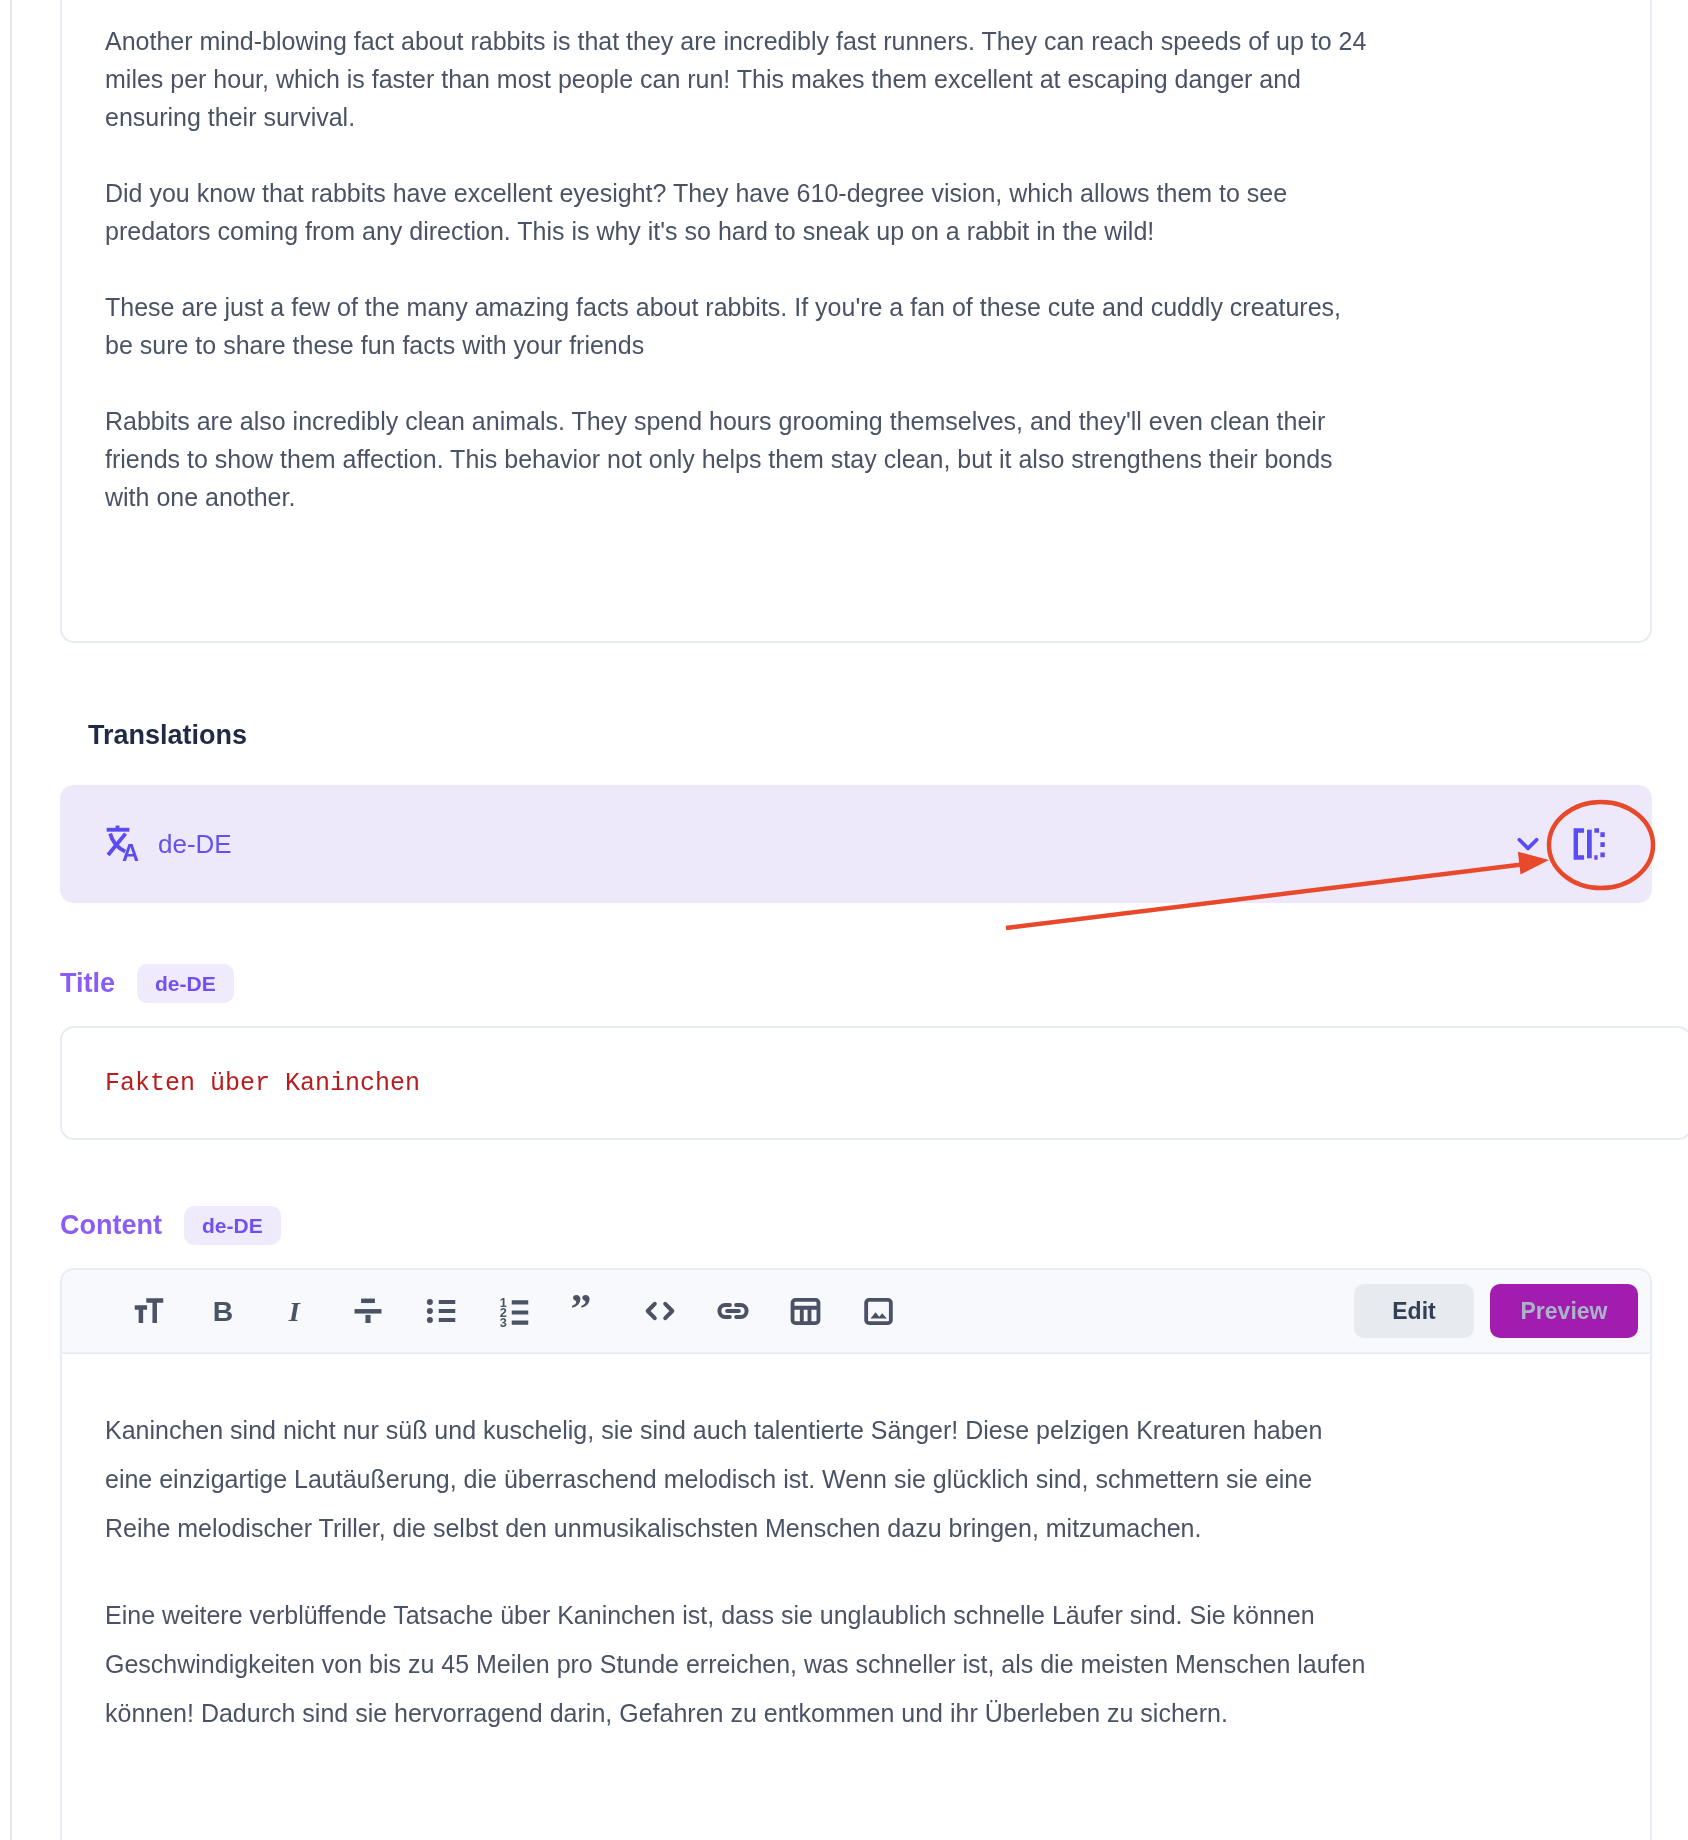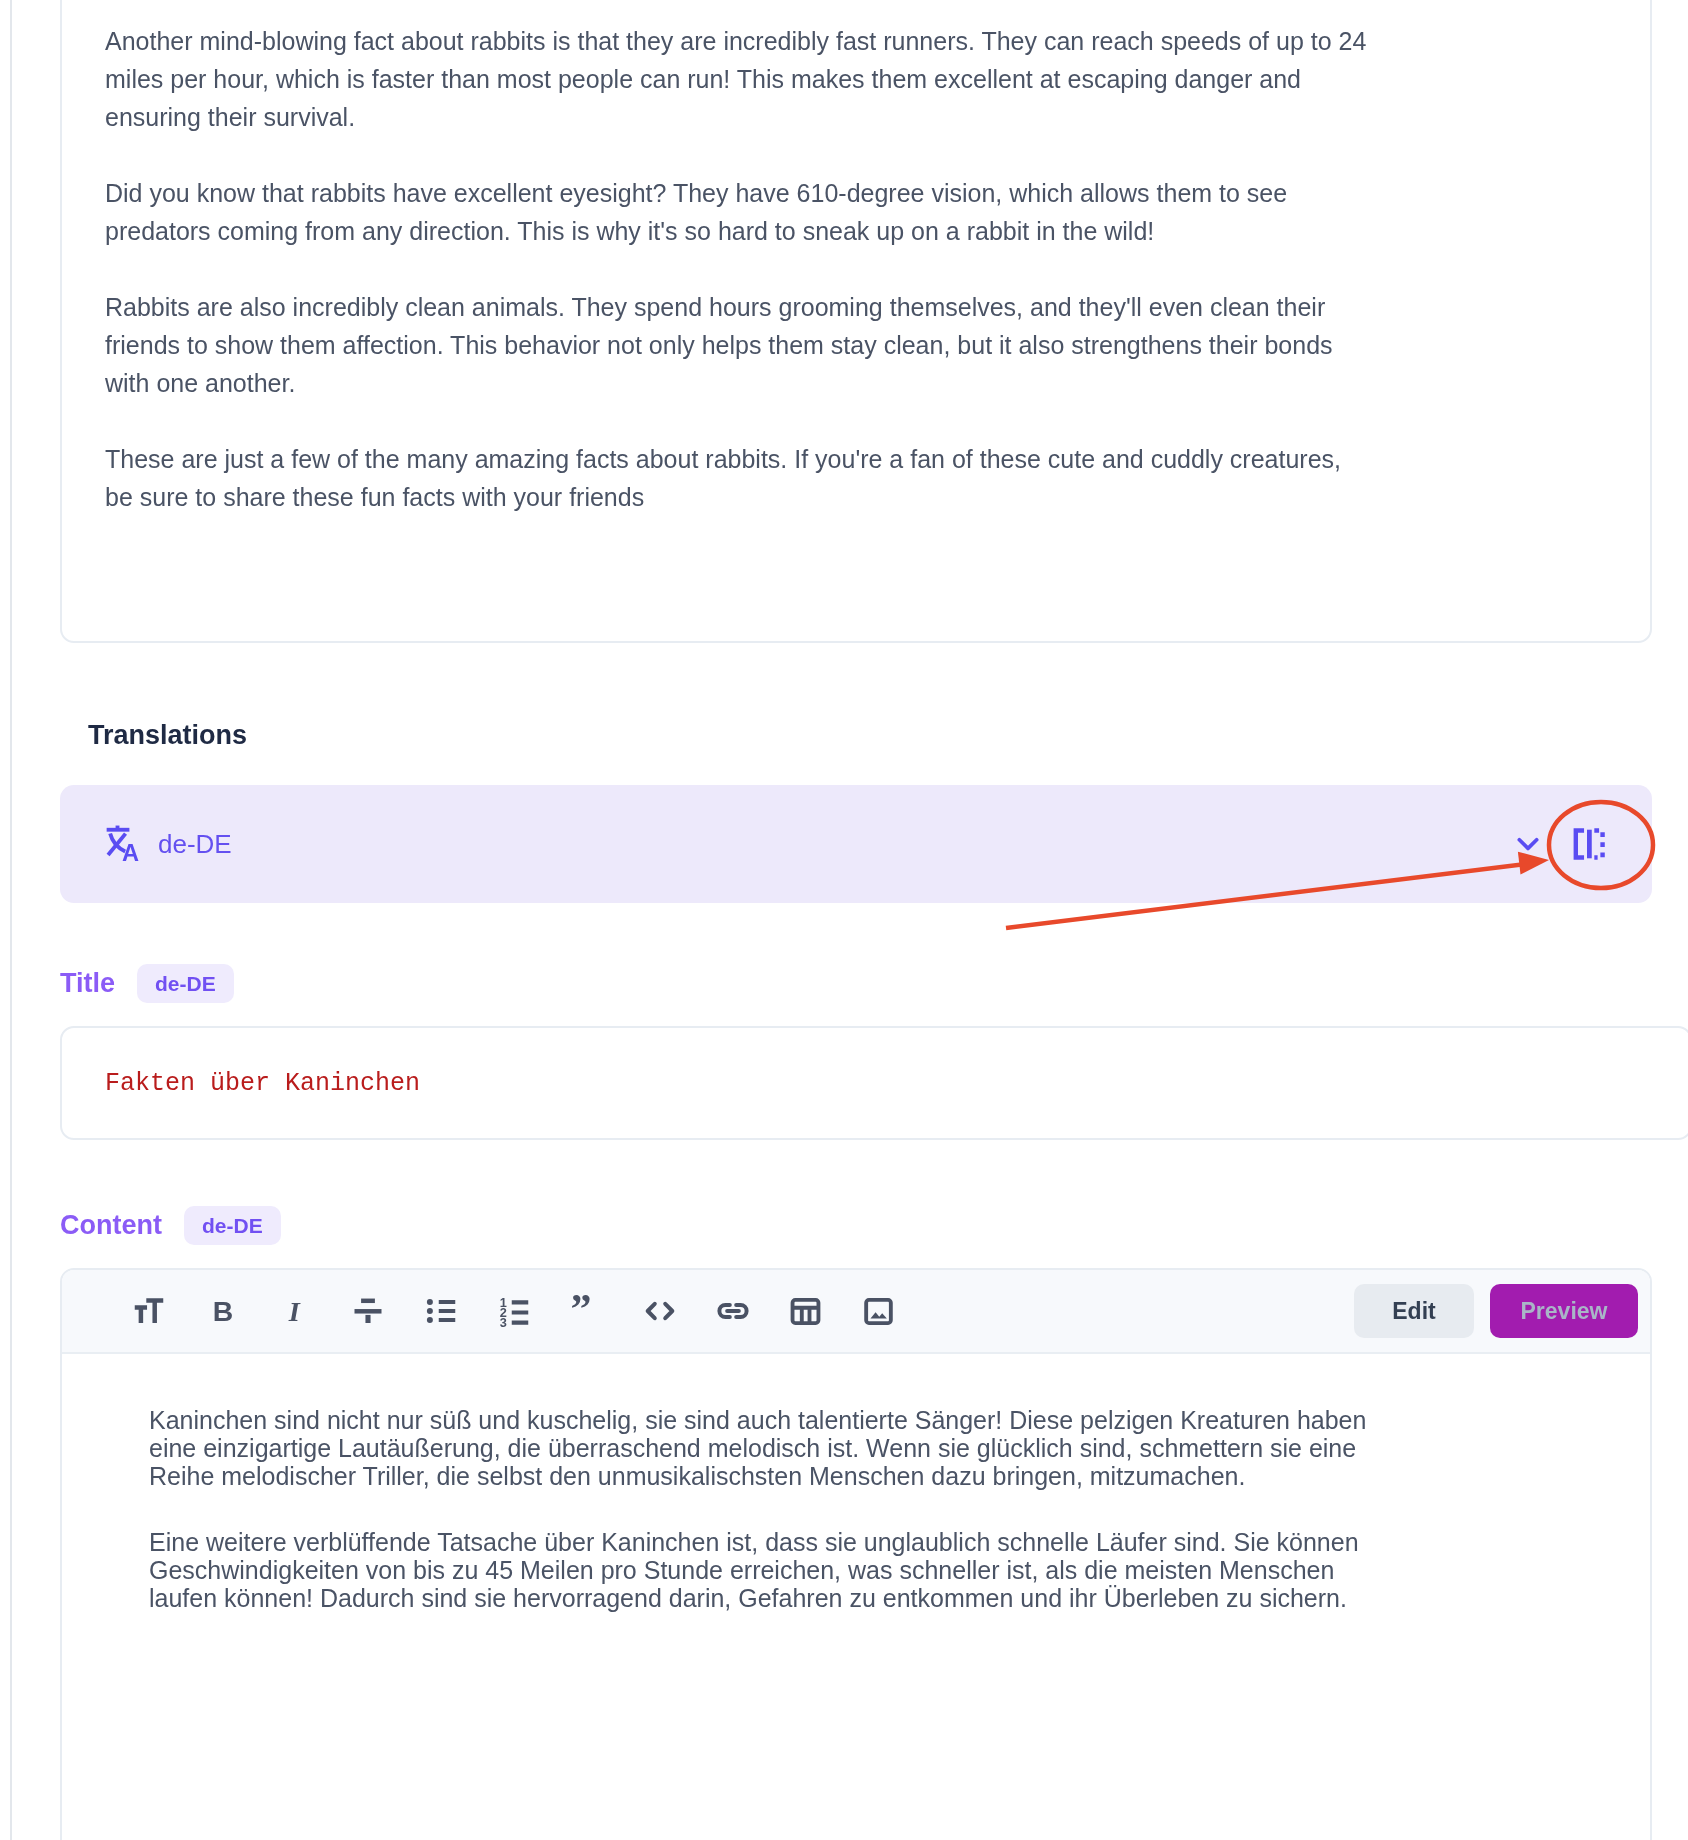--- a/index.html
+++ b/index.html
@@ -49,37 +49,37 @@
            display:flex;align-items:center;padding:0 12px 0 50px;box-sizing:border-box;}
   .tool-btn{width:73px;height:60px;display:flex;align-items:center;justify-content:center;
             background:none;border:none;padding:0;cursor:pointer;}
   .tool-btn svg{display:block;}
   .seg-group{margin-left:auto;display:flex;gap:16px;}
   .seg-btn{height:54px;border:none;border-radius:10px;font-size:23px;font-weight:600;
            display:flex;align-items:center;justify-content:center;cursor:pointer;
            font-family:"Liberation Sans","DejaVu Sans",sans-serif;}
   .seg-edit{width:120px;background:#E7EBF0;color:#333F52;}
   .seg-preview{width:148px;background:#a21caf;color:#A9B5C7;}
-  .editor-body{padding:52px 280px 0 43px;font-size:25px;line-height:28px;color:#4A5365;margin-left:44px;}
+  .editor-body{padding:52px 280px 0 43px;font-size:25px;line-height:49px;color:#4A5365;}
   .editor-body p{margin:0 0 38px 0;}
 
   
   .annotation{position:absolute;left:0;top:0;width:1688px;height:1840px;pointer-events:none;}
 </style>
 </head>
 <body>
 
 <div class="page">
   <div class="panel-divider"></div>
 
   <div class="doc-box">
     <p>Another mind-blowing fact about rabbits is that they are incredibly fast runners. They can reach speeds of up to 24 miles per hour, which is faster than most people can run! This makes them excellent at escaping danger and ensuring their survival.</p>
     <p>Did you know that rabbits have excellent eyesight? They have 610-degree vision, which allows them to see predators coming from any direction. This is why it's so hard to sneak up on a rabbit in the wild!</p>
+    <p>These are just a few of the many amazing facts about rabbits. If you're a fan of these cute and cuddly creatures, be sure to share these fun facts with your friends</p>
     <p>Rabbits are also incredibly clean animals. They spend hours grooming themselves, and they'll even clean their friends to show them affection. This behavior not only helps them stay clean, but it also strengthens their bonds with one another.</p>
-    <p>These are just a few of the many amazing facts about rabbits. If you're a fan of these cute and cuddly creatures, be sure to share these fun facts with your friends</p>
   </div>
 
   <h2 class="section-heading" id="translations-heading">Translations</h2>
 
   <div class="locale-bar">
     <div class="locale-left">
       <span>
         <svg width="42" height="42" viewBox="0 0 24 24" fill="none">
           <path d="M10 2.6v2.4" stroke="#5A4CF2" stroke-width="2.2"></path>
           <path d="M3.8 5h13" stroke="#5A4CF2" stroke-width="2.2"></path>

